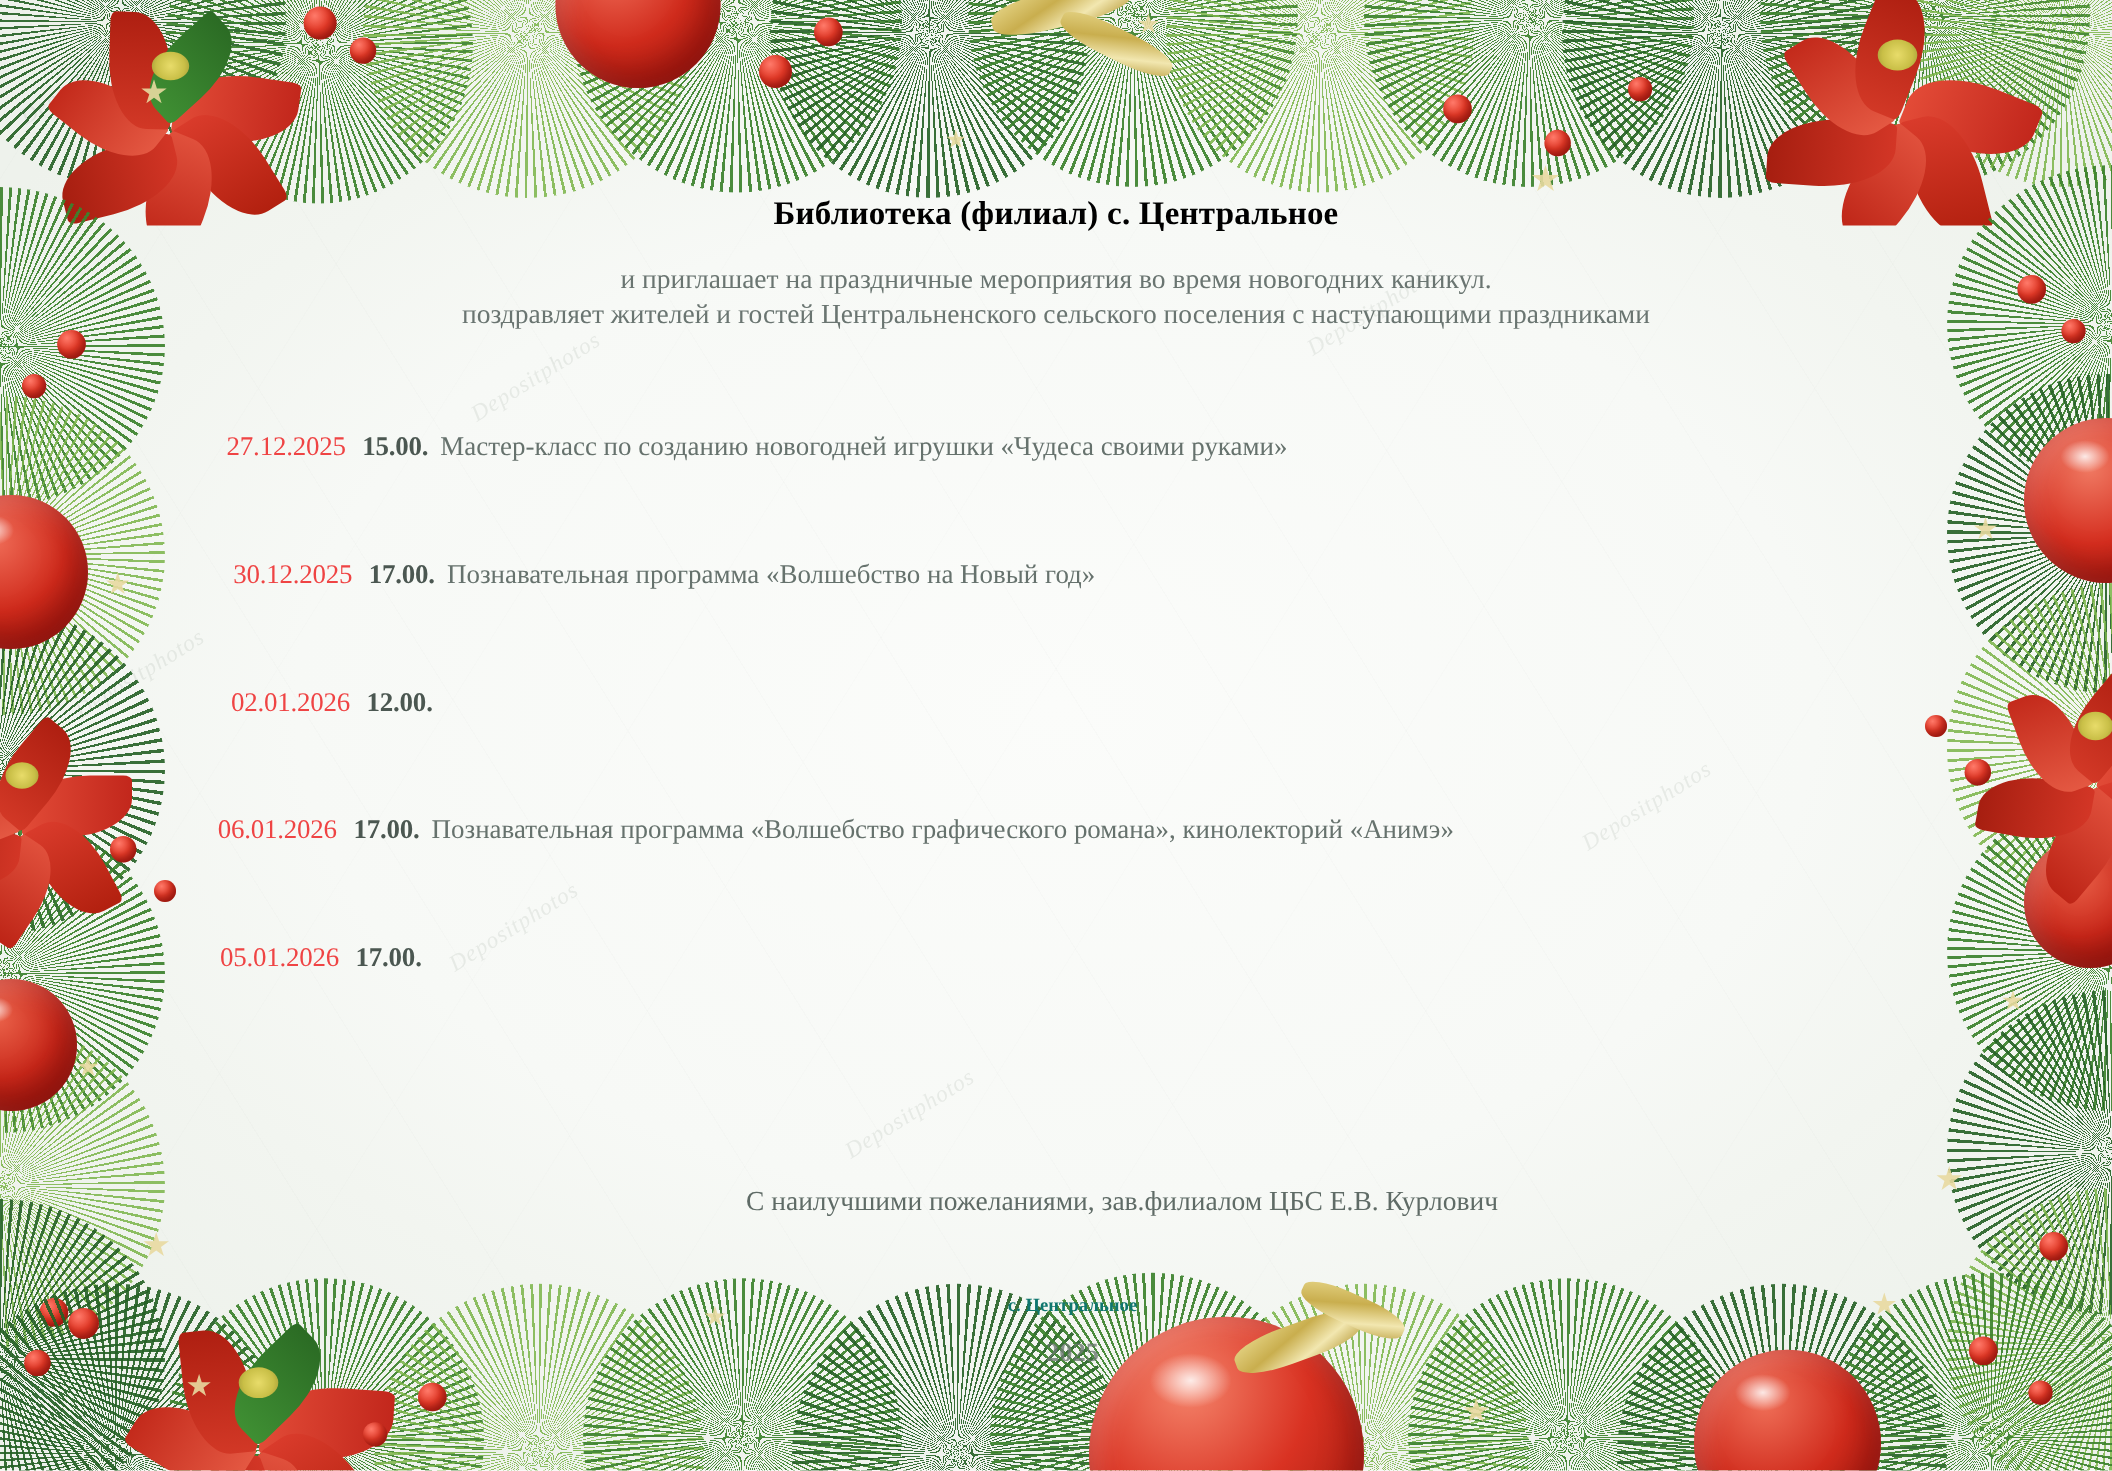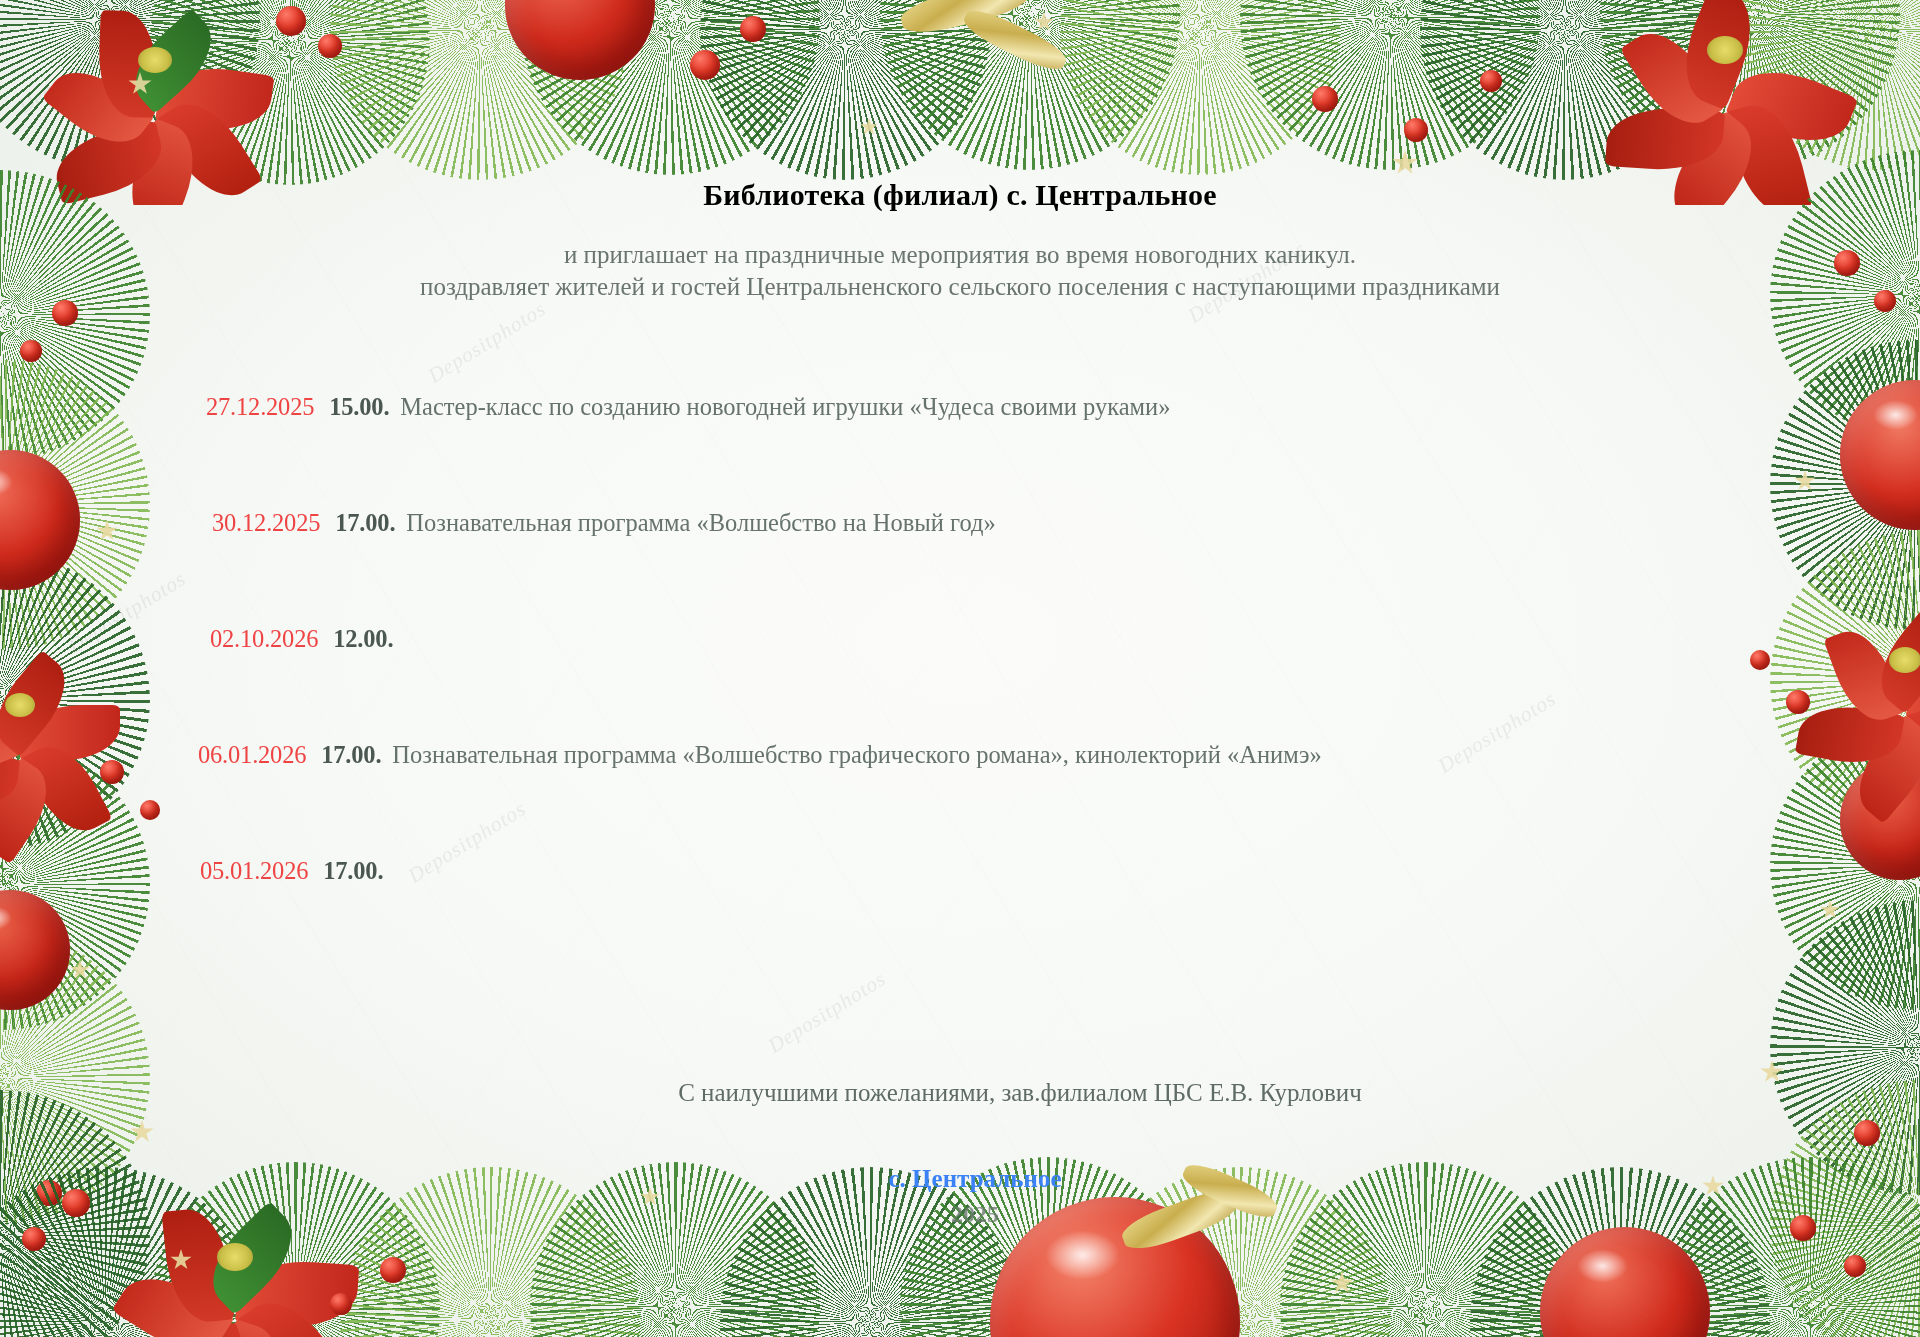--- a/index.html
+++ b/index.html
@@ -207,26 +207,26 @@
   .signature {
     margin: 0;
     padding-top: 130px;
     text-align: center;
     font-size: 25px;
     color: #5f6b66;
     padding-left: 120px;
   }
 
   .place {
-    margin: 0;
+    margin: 12px;
     padding-top: 58px;
     text-align: center;
-    font-size: 25px;
+    font-size: 17px;
     font-weight: bold;
-    color: #3b82f6;
+    color: #0f766e;
     padding-left: 30px;
   }
   .year {
     margin: 0;
     padding-top: 8px;
     text-align: center;
     font-size: 24px;
     font-weight: bold;
     color: #6d7a72;
     padding-left: 30px;
@@ -426,21 +426,21 @@
         <span class="event-date">27.12.2025</span>
         <span class="event-time">15.00.</span>
         <span class="event-desc">Мастер-класс по созданию новогодней игрушки «Чудеса своими руками»</span>
       </li>
       <li class="event-row r1">
         <span class="event-date">30.12.2025</span>
         <span class="event-time">17.00.</span>
         <span class="event-desc">Познавательная программа «Волшебство на Новый год»</span>
       </li>
       <li class="event-row r2">
-        <span class="event-date">02.10.2026</span>
+        <span class="event-date">02.01.2026</span>
         <span class="event-time">12.00.</span>
       </li>
       <li class="event-row r3">
         <span class="event-date">06.01.2026</span>
         <span class="event-time">17.00.</span>
         <span class="event-desc">Познавательная программа «Волшебство графического романа», кинолекторий «Анимэ»</span>
       </li>
       <li class="event-row r4">
         <span class="event-date">05.01.2026</span>
         <span class="event-time">17.00.</span>

